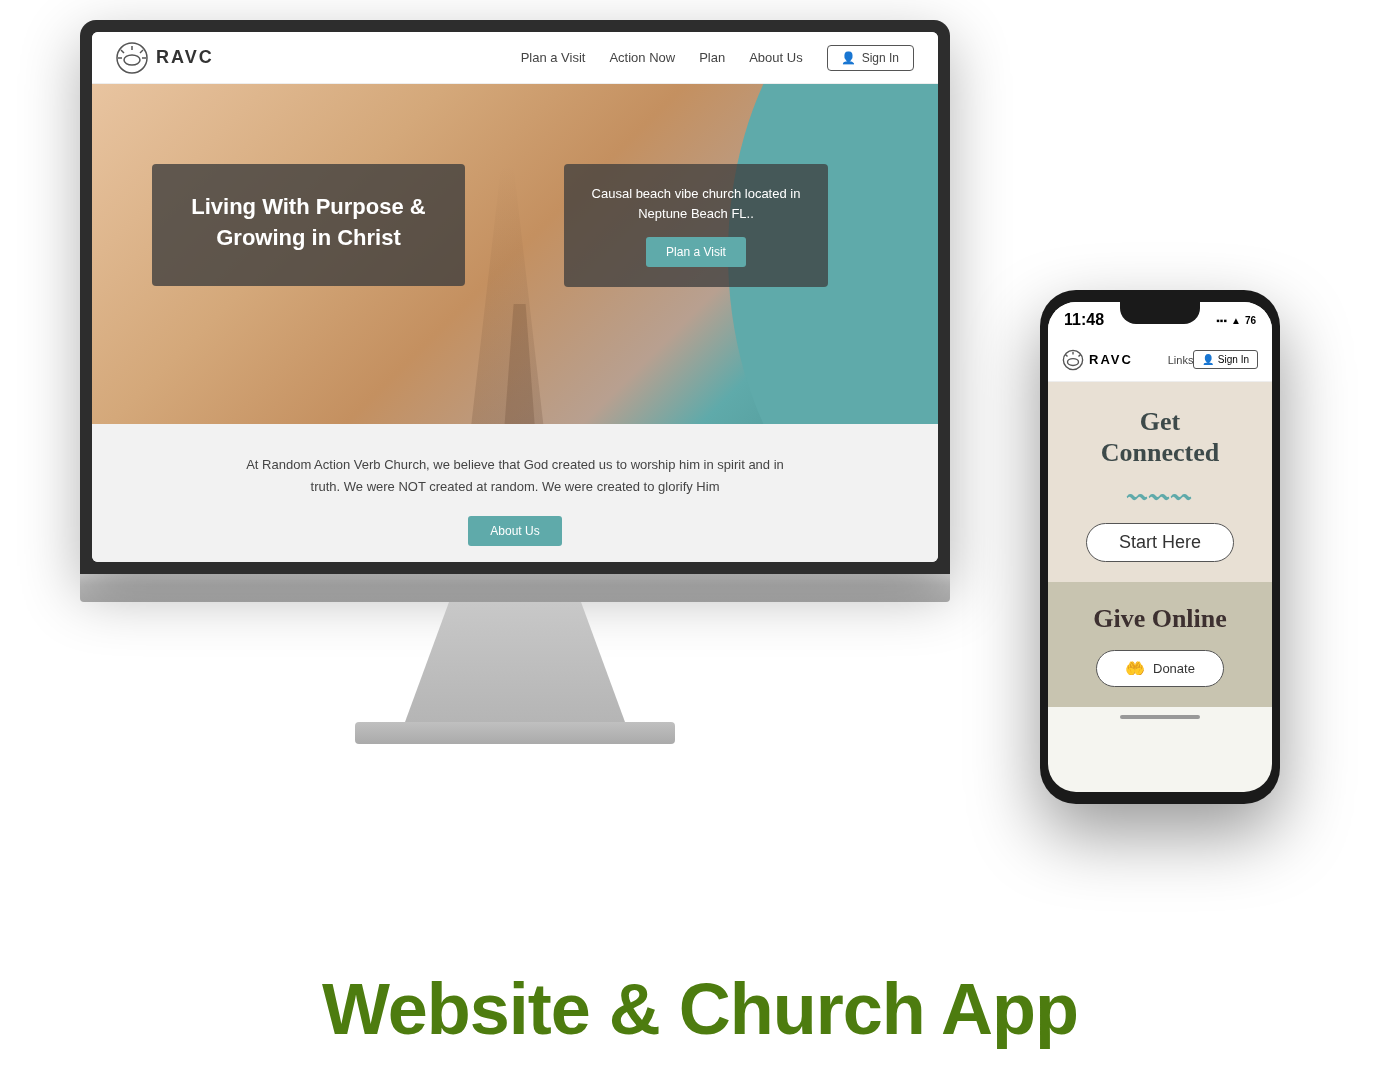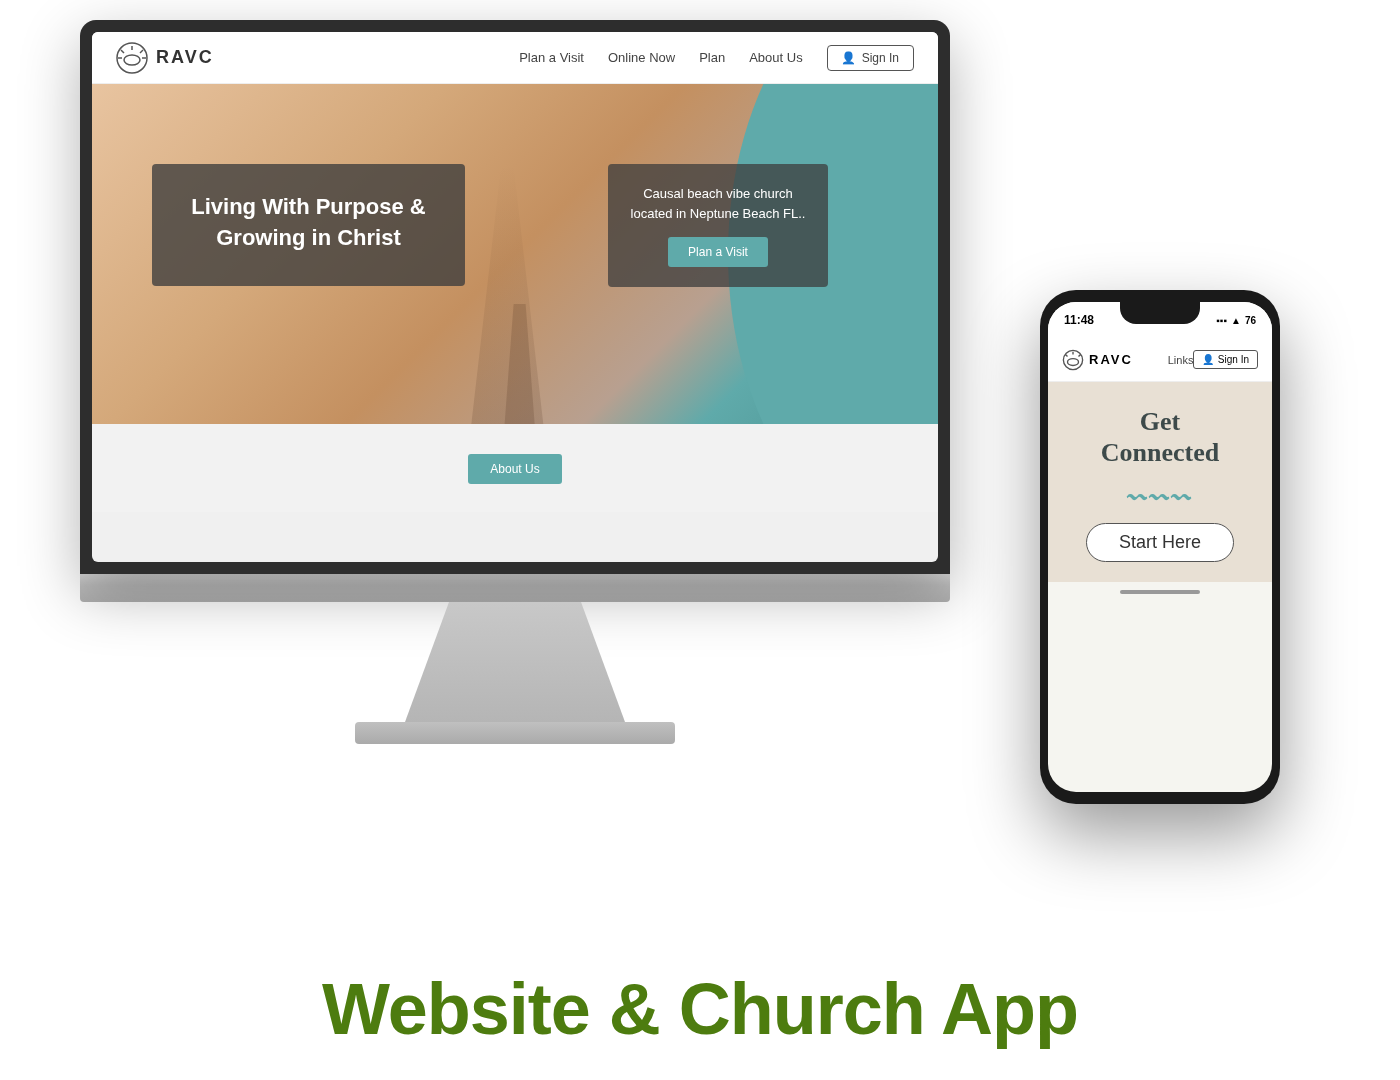--- a/index.html
+++ b/index.html
@@ -162,21 +162,21 @@
       text-align: center;
       line-height: 1.4;
       margin-bottom: 4px;
     }
 
     
     .hero-right-box {
       position: absolute;
       right: 110px;
       top: 80px;
-      width: 220px;
+      width: 264px;
       background: rgba(60, 60, 60, 0.75);
       padding: 20px 14px;
       border-radius: 4px;
     }
 
     .hero-right-text {
       color: #ffffff;
       font-size: 13px;
       text-align: center;
       margin-bottom: 14px;
@@ -261,21 +261,21 @@
       height: 36px;
       display: flex;
       align-items: center;
       justify-content: space-between;
       padding: 0 16px;
       font-size: 11px;
       font-weight: 600;
     }
 
     .phone-time {
-      font-size: 12px;
+      font-size: 16px;
       font-weight: 700;
     }
 
     .phone-status-icons {
       display: flex;
       gap: 4px;
       align-items: center;
       font-size: 10px;
     }
 
@@ -445,21 +445,21 @@
               <line x1="16" y1="8" x2="16" y2="4" stroke="#555" stroke-width="1.5"></line>
               <line x1="8" y1="11" x2="5" y2="8" stroke="#555" stroke-width="1.5"></line>
               <line x1="24" y1="11" x2="27" y2="8" stroke="#555" stroke-width="1.5"></line>
               <line x1="6" y1="16" x2="2" y2="16" stroke="#555" stroke-width="1.5"></line>
               <line x1="30" y1="16" x2="26" y2="16" stroke="#555" stroke-width="1.5"></line>
             </svg>
             <span class="nav-logo-text">RAVC</span>
           </div>
           <div class="nav-links">
             <a class="nav-link">Plan a Visit</a>
-            <a class="nav-link">Online Now</a>
+            <a class="nav-link">Action Now</a>
             <a class="nav-link">Plan</a>
             <a class="nav-link">About Us</a>
             <button class="nav-signin-btn">
               <span>👤</span>
               <span>Sign In</span>
             </button>
           </div>
         </div>
 
         <div class="website-hero">
@@ -476,20 +476,21 @@
             </div>
           </div>
 
           <div class="hero-right-box">
             <p class="hero-right-text">Causal beach vibe church located in Neptune Beach FL..</p>
             <button class="hero-plan-btn">Plan a Visit</button>
           </div>
         </div>
 
         <div class="website-about">
+          <p class="about-text">At Random Action Verb Church, we believe that God created us to worship him in spirit and in truth. We were NOT created at random. We were created to glorify Him</p>
           <button class="about-btn">About Us</button>
         </div>
 
       </div>
     </div>
     <div class="monitor-chin"></div>
     <div class="monitor-stand-top"></div>
     <div class="monitor-stand-base"></div>
   </div>
 
@@ -529,20 +530,27 @@
 
         <div class="phone-get-connected">
           <div class="phone-gc-title">
             <span>Get</span><br>
             <span>Connected</span>
           </div>
           <div class="phone-gc-wave">〰〰〰</div>
           <button class="phone-start-btn">Start Here</button>
         </div>
 
+        <div class="phone-give-online">
+          <div class="phone-go-title">Give Online</div>
+          <button class="phone-donate-btn">
+            <span class="donate-icon">🤲</span>
+            <span>Donate</span>
+          </button>
+        </div>
 
         <div class="phone-home-indicator">
           <div class="home-bar"></div>
         </div>
 
       </div>
     </div>
   </div>
 
   <div class="bottom-title">Website &amp; Church App</div>

